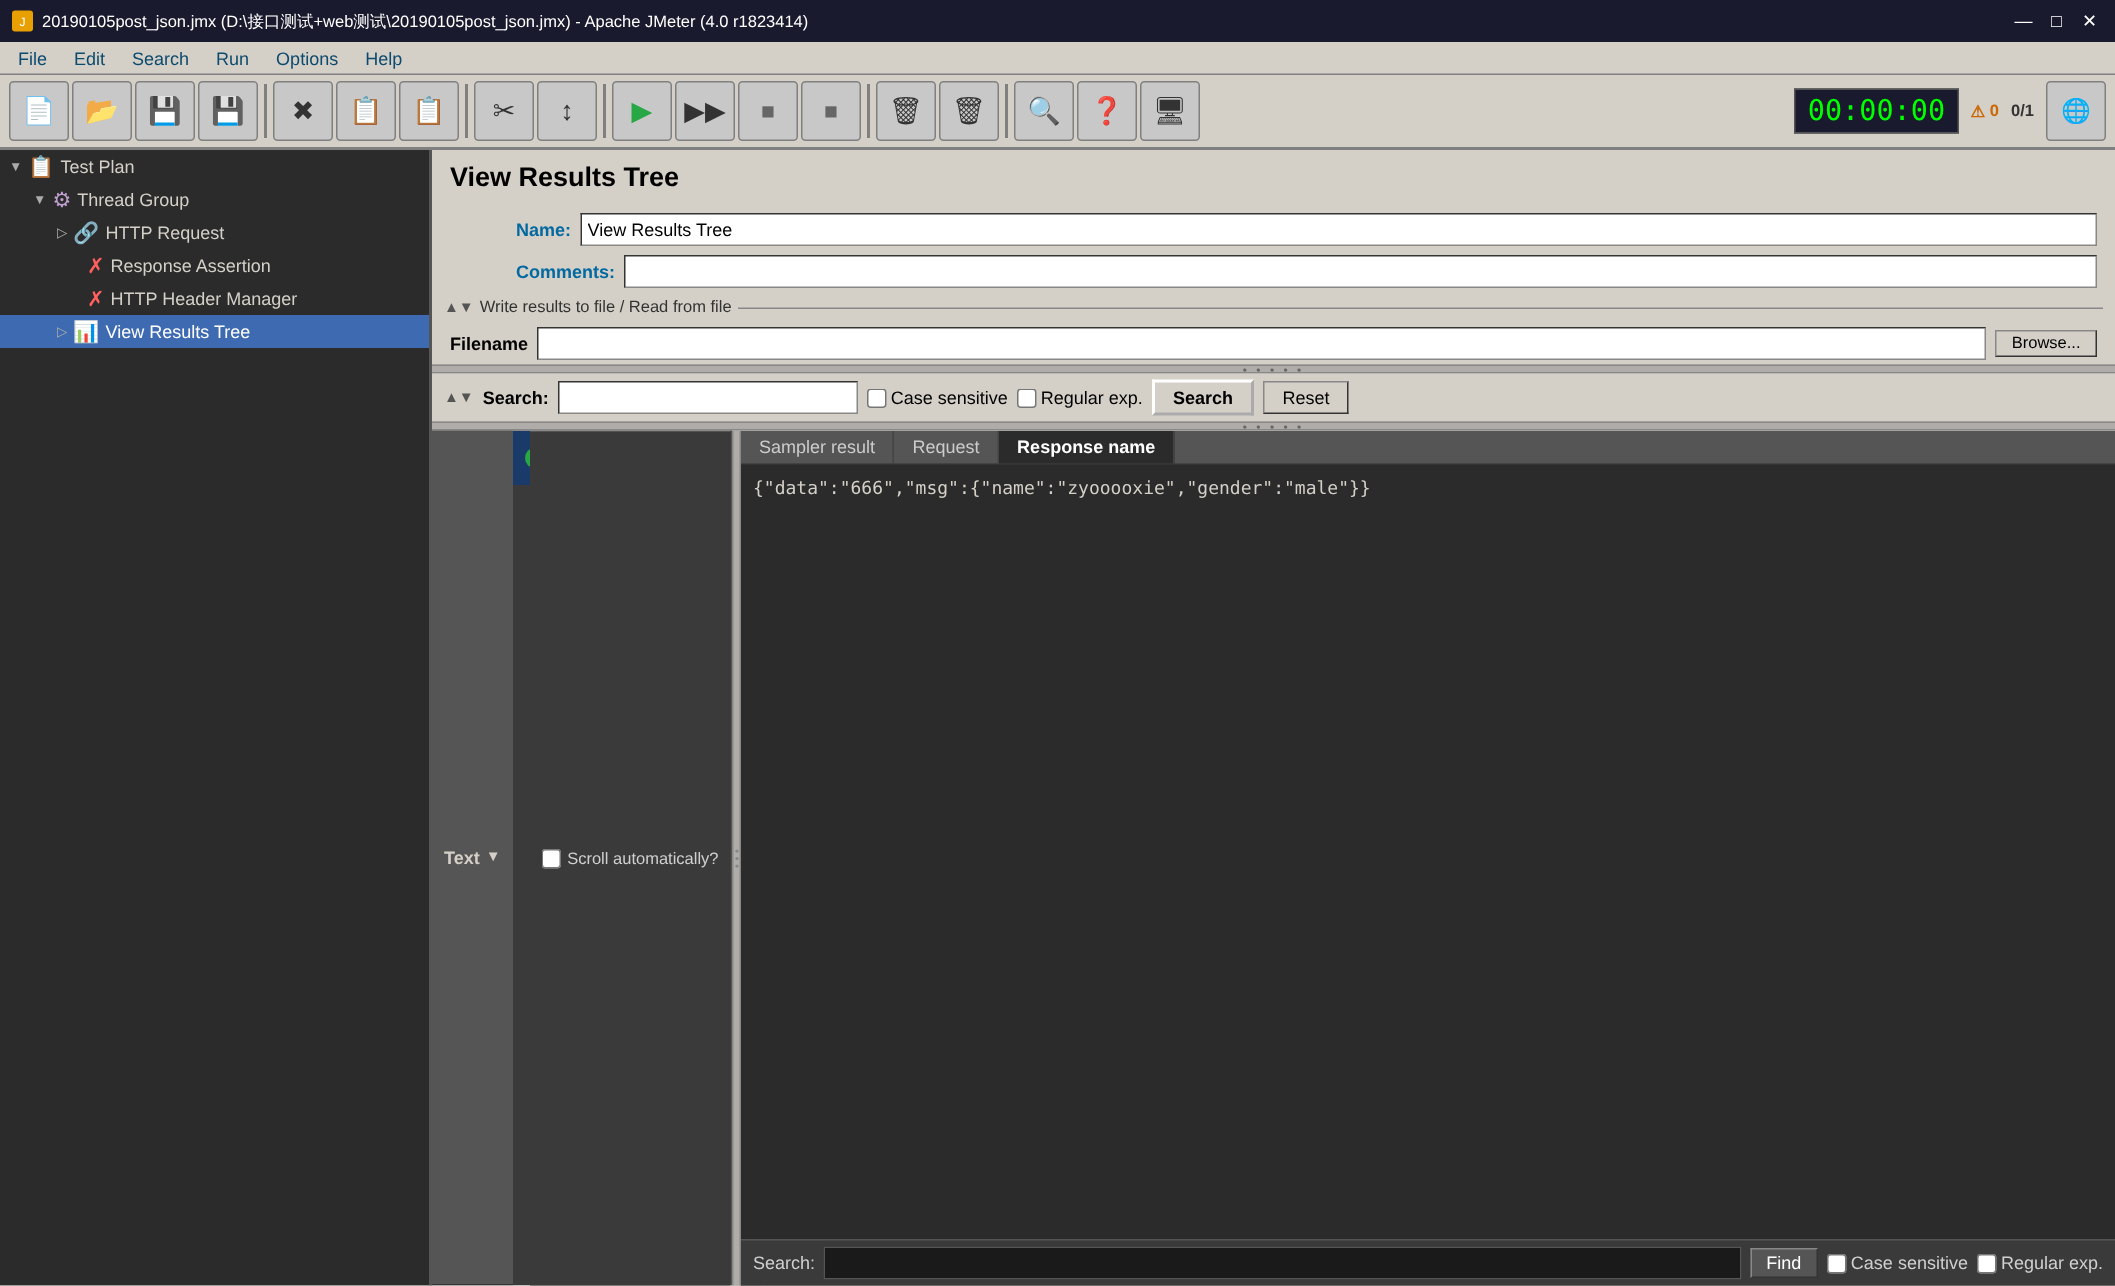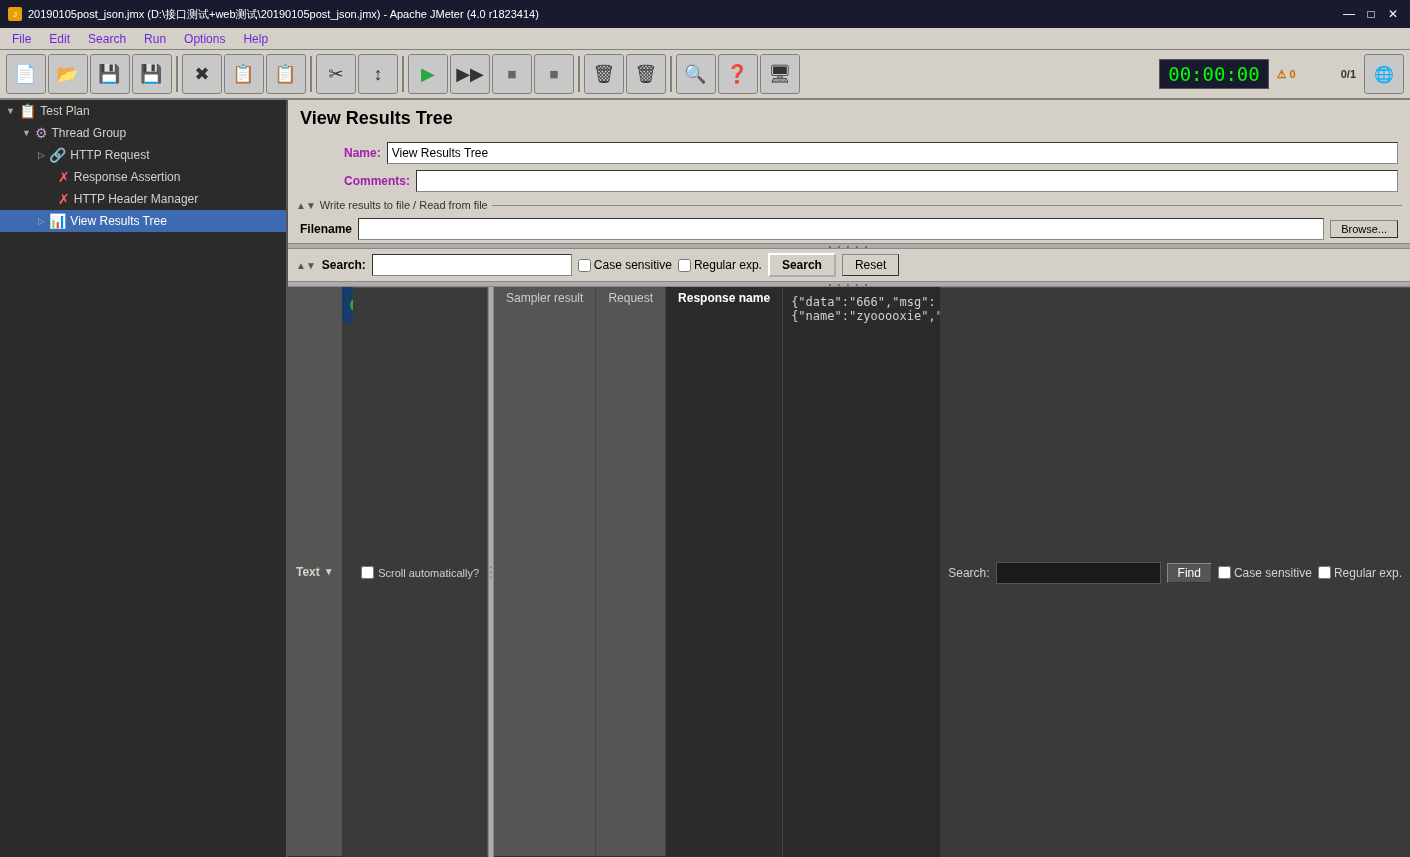--- a/index.html
+++ b/index.html
@@ -63,21 +63,21 @@
       display: flex;
       align-items: center;
       padding: 0 4px;
       border-bottom: 1px solid #808080;
       gap: 2px;
     }
     .menu-item {
       padding: 2px 8px;
       font-size: 12px;
       cursor: pointer;
-      color: #6d28d9;
+      color: #0c4a6e;
     }
 
     
     .toolbar {
       background: #d4d0c8;
       height: 50px;
       display: flex;
       align-items: center;
       padding: 4px 6px;
       gap: 2px;
@@ -121,21 +121,20 @@
     .warning-badge {
       display: flex;
       align-items: center;
       gap: 3px;
       color: #cc6600;
       font-weight: bold;
     }
     .ratio-display {
       font-weight: bold;
       color: #333;
-      margin-left: 37px;
     }
 
     
     .main-layout {
       display: flex;
       height: calc(857px - 28px - 22px - 50px);
     }
 
     
     .left-panel {
@@ -193,21 +192,21 @@
 
     
     .form-row {
       display: flex;
       align-items: center;
       padding: 3px 12px;
       gap: 6px;
     }
     .form-label {
       font-size: 12px;
-      color: #a21caf;
+      color: #0369a1;
       font-weight: bold;
       min-width: 70px;
       padding-left: 44px;
     }
     .form-input {
       flex: 1;
       height: 22px;
       border: 1px inset #888;
       background: #fff;
       padding: 2px 4px;
@@ -418,20 +417,21 @@
       align-items: center;
       gap: 6px;
     }
     .checkbox-scroll { display: flex; align-items: center; gap: 4px; color: #d0d0d0; font-size: 11px; }
 
     
     .results-detail {
       flex: 1;
       background: #2b2b2b;
       display: flex;
+      flex-direction: column;
       overflow: hidden;
     }
     .results-tabs {
       display: flex;
       background: #555;
       border-bottom: 1px solid #333;
     }
     .result-tab {
       padding: 4px 12px;
       font-size: 12px;

